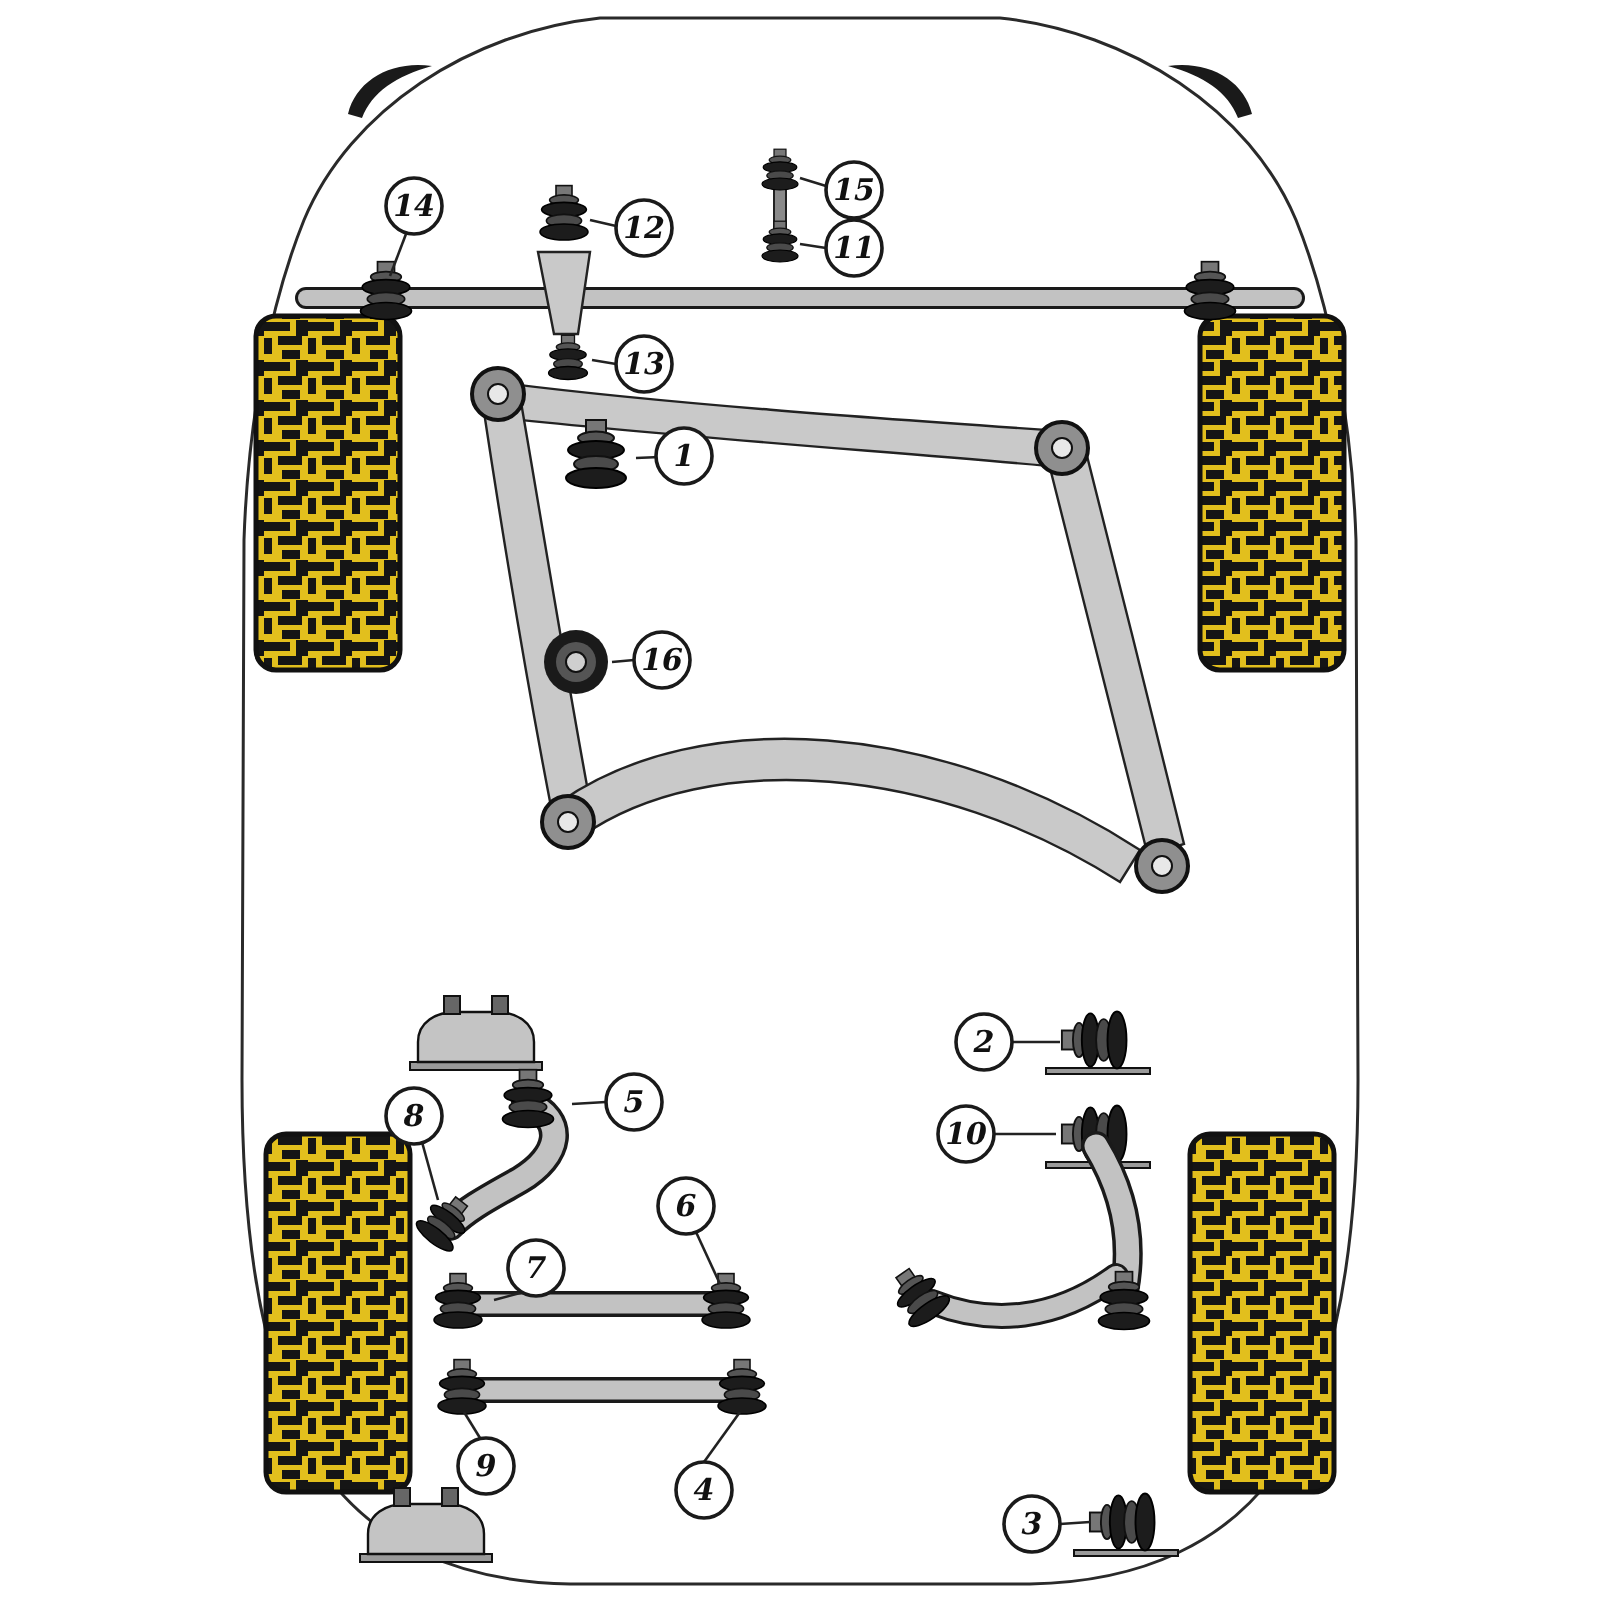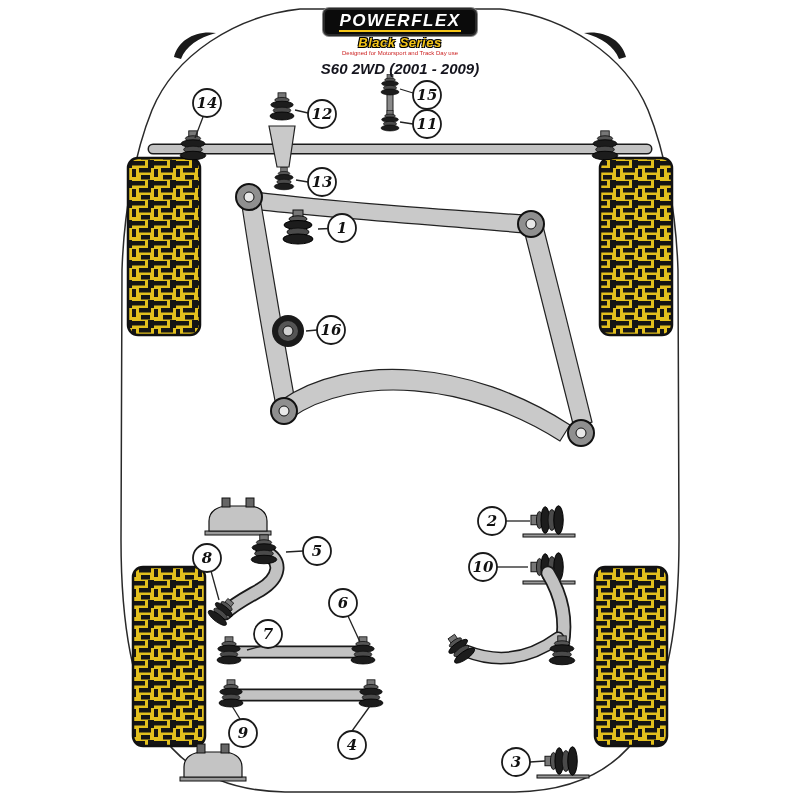--- a/index.html
+++ b/index.html
@@ -234,22 +234,14 @@
       <circle class="cc" cx="427" cy="95" r="14"></circle>
       <text class="ct" x="427" y="100">15</text>
     </g>
     <g>
       <line class="cl" x1="317" y1="330" x2="306" y2="331"></line>
       <circle class="cc" cx="331" cy="330" r="14"></circle>
       <text class="ct" x="331" y="335">16</text>
     </g>
   </svg>
 
-  <div class="logo-wrap">
-    <div class="logo-box">
-      <span class="logo-brand">POWERFLEX</span>
-    </div>
-    <div class="series">Black Series</div>
-    <div class="tagline">Designed for Motorsport and Track Day use</div>
-    <div class="model-title">S60 2WD (2001 - 2009)</div>
-  </div>
 
 </div>
 
 </body></html>

